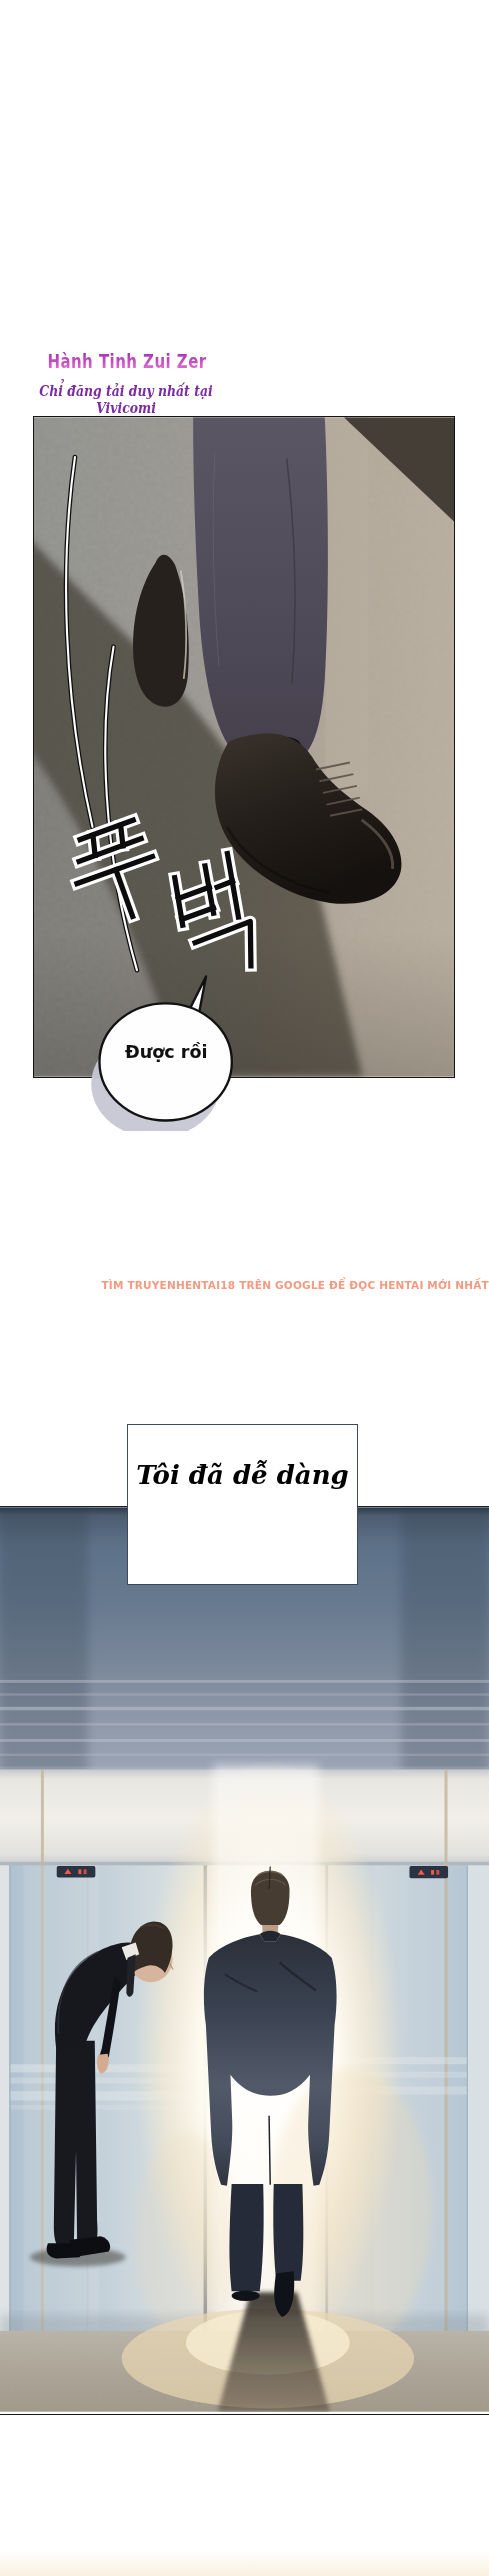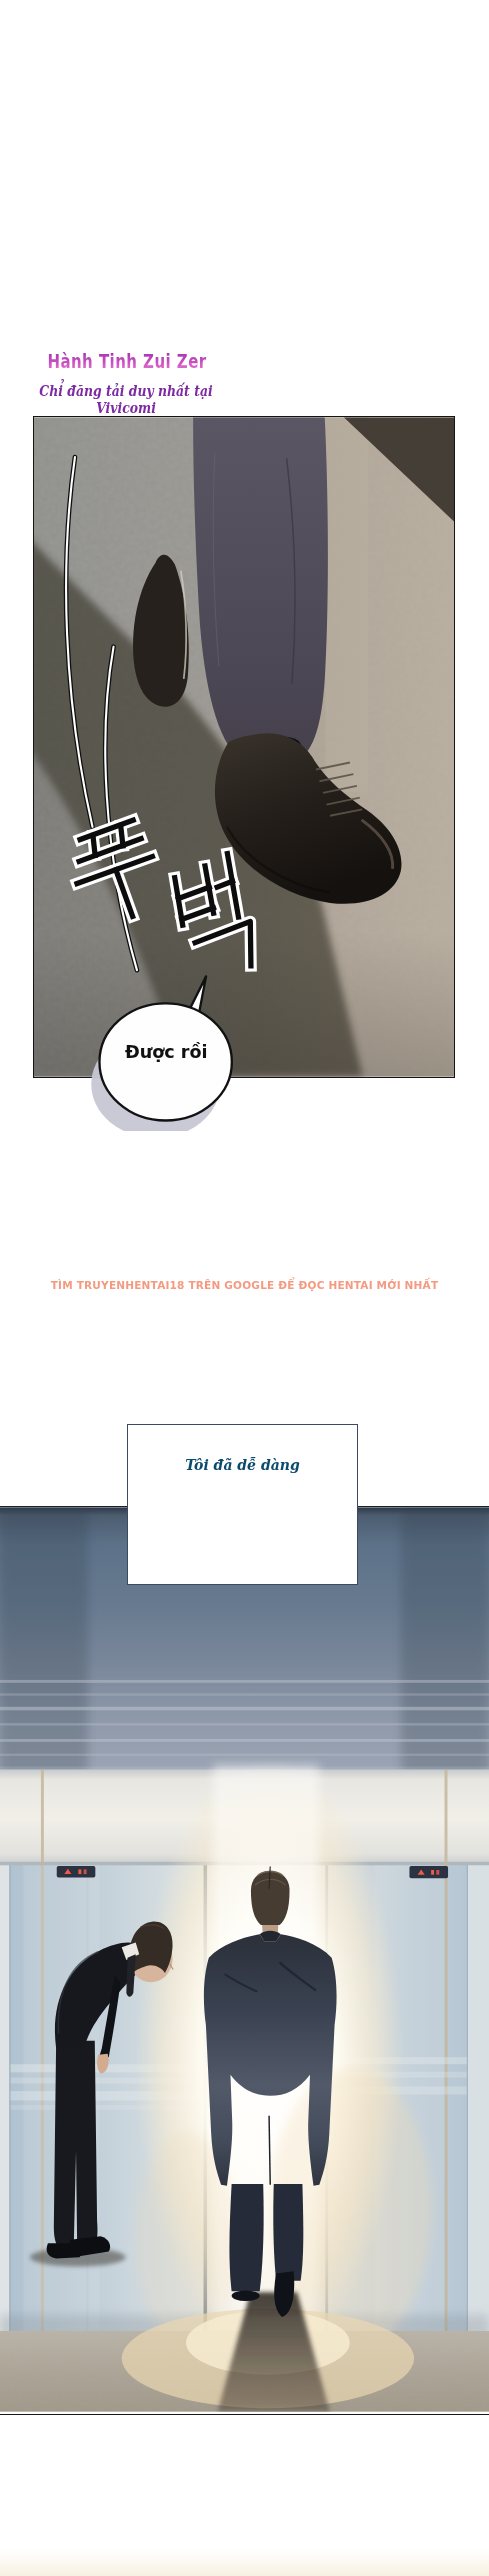--- a/index.html
+++ b/index.html
@@ -14,28 +14,28 @@
   .credit-subtitle{position:absolute;left:9.4px;top:382px;width:234px;text-align:center;
     font-family:"DejaVu Serif",serif;font-style:italic;font-weight:bold;font-size:14.6px;
     transform:scaleX(.85);transform-origin:center;color:#7c2ba2;}
   
   #panel-foot{position:absolute;left:33px;top:416px;width:420px;height:660px;
     border:1.8px solid #141414;z-index:1;}
   
   #bubble{position:absolute;left:83px;top:967px;z-index:6;}
   .bubble-text{font-family:"DejaVu Sans",sans-serif;font-weight:bold;font-size:30px;fill:#111111;}
   
-  .promo{position:absolute;left:0;top:1279px;width:489px;text-align:center;z-index:2;
+  .promo{position:absolute;left:0;top:1279px;width:489px;text-align:right;z-index:2;
     font-family:"DejaVu Sans",sans-serif;font-weight:bold;font-size:10.5px;letter-spacing:0.2px;
     color:#f49a80;}
   
   .narration{position:absolute;left:127px;top:1424px;width:229px;height:159px;
     background:#ffffff;border:1.8px solid #3c4961;z-index:5;text-align:center;
-    font-family:"DejaVu Serif",serif;font-style:italic;font-weight:bold;font-size:14px;
-    color:#0c4a6e;padding-top:0;}
+    font-family:"DejaVu Serif",serif;font-style:italic;font-weight:bold;font-size:26px;
+    color:#000000;padding-top:0;}
   .narration .inner{padding-top:30px;line-height:1.55;}
   
   #panel-lobby{position:absolute;left:0;top:1506px;width:489px;height:909px;z-index:1;
     border-top:1.8px solid #1c2026;border-bottom:1.8px solid #16181c;box-sizing:border-box;}
   .cream-band{position:absolute;left:0;top:2550px;width:489px;height:26px;z-index:0;
     background:linear-gradient(180deg,rgba(249,243,227,0) 0%,#f8f1e1 100%);}
 </style>
 </head>
 <body>
 

